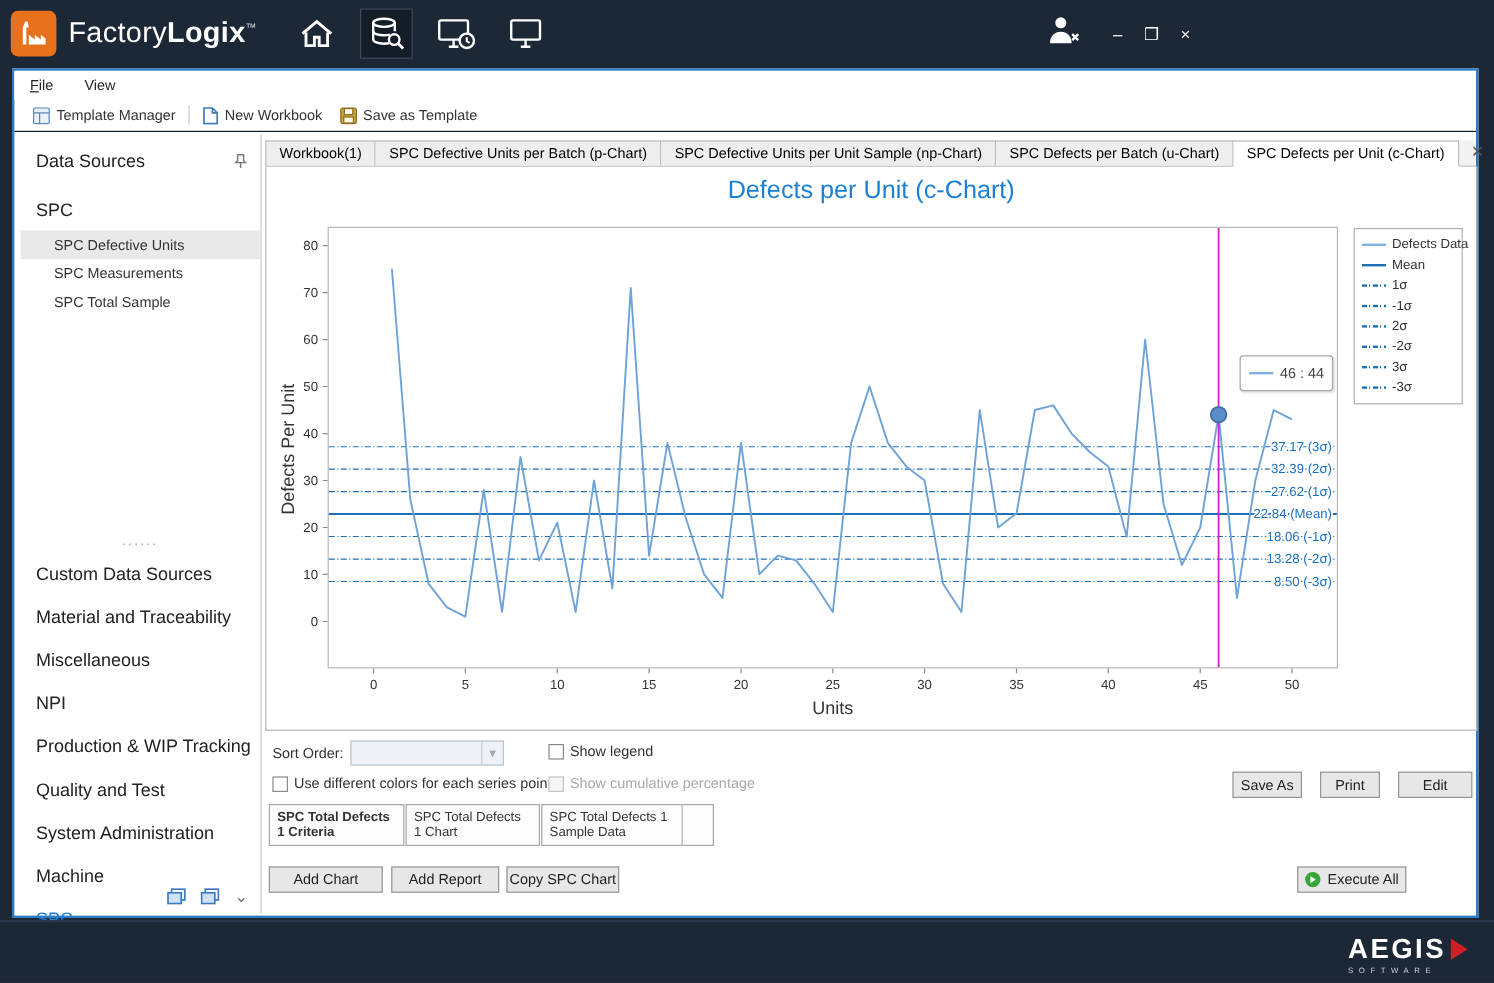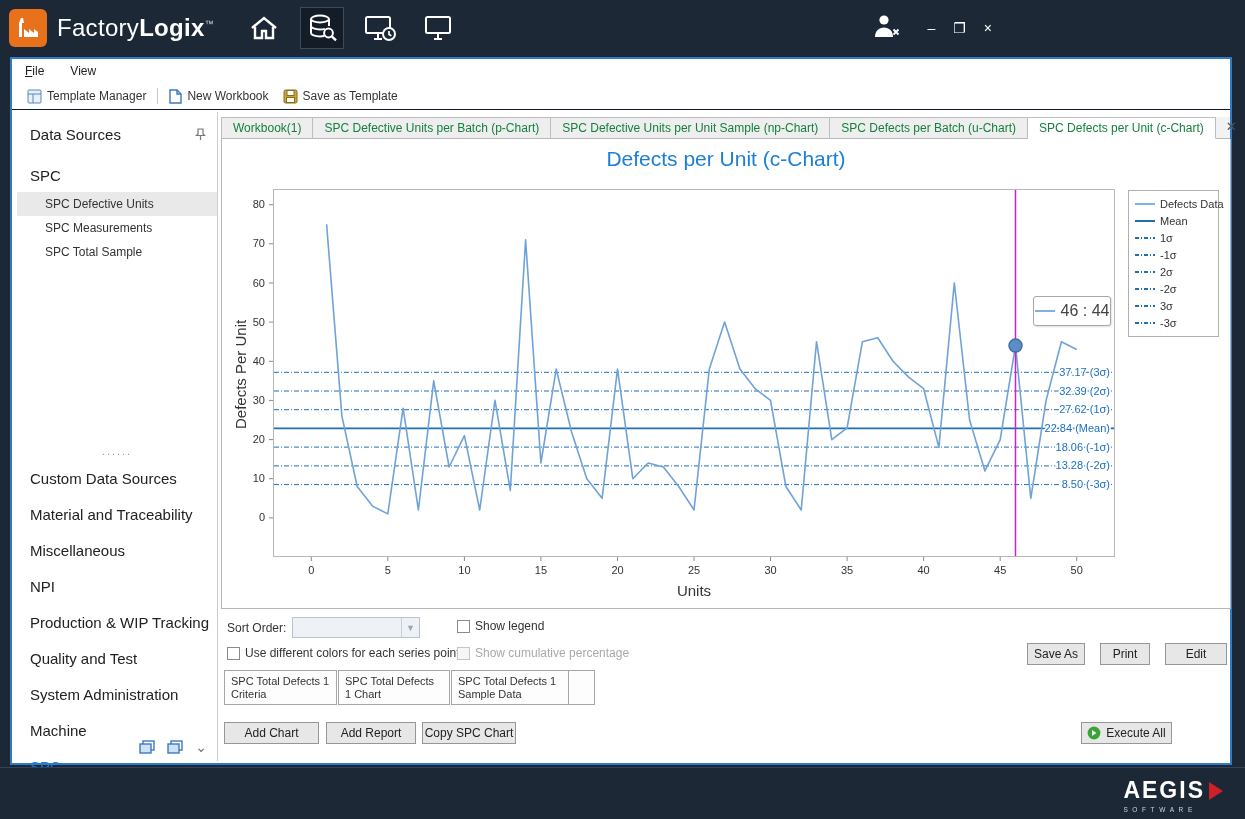--- a/index.html
+++ b/index.html
@@ -35,40 +35,40 @@
   .sb-section { font-size:15px; color:#222; padding:14px 0 8px 13px; cursor:pointer; }
   .sb-item { font-size:12px; color:#333; padding:5px 0 5px 28px; cursor:pointer; }
   .sb-item.selected { background:#e9e9e9; }
   .sb-dots { text-align:center; color:#999; font-size:11px; letter-spacing:2px; padding:8px 0 4px; }
   .sb-cat { font-size:15px; color:#222; padding:9px 0 9px 13px; cursor:pointer; line-height:18px; }
   .sb-cat.active { color:#1b7fd4; }
   .sb-bottom { position:absolute; right:10px; bottom:6px; display:flex; align-items:center; gap:12px; }
 
   
   .tabstrip { position:absolute; left:209px; top:58px; width:1009px; height:22px; display:flex; align-items:flex-end; background:#f2f2f2; border-bottom:1px solid #b9b9b9; }
-  .wtab { font-size:12px; color:#15803d; padding:3px 11px 4px; background:#eeeeee; border:1px solid #bdbdbd; border-bottom:none; white-space:nowrap; cursor:pointer; height:21px; }
+  .wtab { font-size:12px; color:#000000; padding:3px 11px 4px; background:#eeeeee; border:1px solid #bdbdbd; border-bottom:none; white-space:nowrap; cursor:pointer; height:21px; }
   .wtab + .wtab { border-left:none; }
   .wtab.active { background:#fff; height:22px; position:relative; z-index:2; border-bottom:1px solid #fff; margin-bottom:-1px; font-weight:400; }
   .tabstrip .closer { margin-left:auto; padding:0 10px 4px; color:#555; font-size:13px; cursor:pointer; }
 
   
   .chart-panel { position:absolute; left:209px; top:80px; width:1010px; height:470px; background:#fff; border:1px solid #b5b5b5; border-top:none; }
   .chart-title { position:absolute; left:0; top:8px; width:100%; text-align:center; font-size:21px; color:#1b7fd4; }
   .chart-svg { position:absolute; left:5px; top:44px; }
   .yaxis-label { position:absolute; left:10px; top:120px; height:230px; writing-mode:vertical-rl; transform:rotate(180deg); font-size:15px; color:#333; text-align:center; }
   .xaxis-label { position:absolute; left:51px; top:443px; width:842px; text-align:center; font-size:15px; color:#333; }
   .legend-box { position:absolute; left:906px; top:51px; width:91px; height:147px; border:1px solid #b0b0b0; background:#fff; padding:5px 6px; display:flex; flex-direction:column; justify-content:space-between; }
   .legend-row { display:flex; align-items:center; gap:5px; height:15px; }
   .legend-row .lbl { font-size:11px; color:#333; white-space:nowrap; }
   .ls { width:20px; height:2px; flex:0 0 20px; }
   .ls-series { background:#7fb2e0; }
   .ls-mean { background:#1f6fb5; }
   .ls-sigma { background:repeating-linear-gradient(90deg,#1f6fb5 0 4px,transparent 4px 6px,#1f6fb5 6px 7px,transparent 7px 9px); }
   .tooltip { position:absolute; left:811px; top:157px; width:78px; height:30px; background:#fff; border:1px solid #a8a8a8; border-radius:3px; display:flex; align-items:center; justify-content:center; gap:6px; box-shadow:1px 1px 2px rgba(0,0,0,0.12); }
-  .tooltip .lbl { font-size:16px; color:#444; }
+  .tooltip .lbl { font-size:12px; color:#444; }
   .tooltip .ls { width:16px; }
   svg text.tick { font-family:"Liberation Sans", sans-serif; font-size:11px; fill:#333; }
   svg text.clabel { font-family:"Liberation Sans", sans-serif; font-size:11px; fill:#1b6fc0; paint-order:stroke; stroke:#ffffff; stroke-width:3px; }
 
   
   .ctl-label { position:absolute; font-size:12px; color:#333; }
   .combo { position:absolute; left:280px; top:558px; width:128px; height:21px; background:#eef1f5; border:1px solid #b9c3ce; display:flex; align-items:center; justify-content:flex-end; }
   .combo .arrow { width:18px; height:100%; border-left:1px solid #c6cfd8; color:#9aa6b2; font-size:9px; display:flex; align-items:center; justify-content:center; }
   .check { position:absolute; display:flex; align-items:center; gap:5px; cursor:pointer; }
   .check .box { width:13px; height:13px; background:#fff; border:1px solid #8a8a8a; }
@@ -356,21 +356,21 @@
         <span class="lab">Use different colors for each series point</span>
     </div>
     <div class="check disabled" style="left:445px; top:587px;">
       <span class="box"></span>
         <span class="lab">Show cumulative percentage</span>
     </div>
     <div class="btn" style="left:1015px; top:584px; width:58px;">Save As</div>
     <div class="btn" style="left:1088px; top:584px; width:50px;">Print</div>
     <div class="btn" style="left:1153px; top:584px; width:62px;">Edit</div>
 
-    <div class="subtab" style="left:212px; width:113px;">SPC Total Defects 1 Criteria</div>
+    <div class="subtab" style="left:212px; width:113px;font-weight:bold;">SPC Total Defects 1 Criteria</div>
     <div class="subtab" style="left:326px; width:112px;">SPC Total Defects 1 Chart</div>
     <div class="subtab" style="left:439px; width:118px;">SPC Total Defects 1 Sample Data</div>
     <div class="subtab-stub" style="left:557px;"></div>
 
     <div class="btn" style="left:212px; top:663px; width:95px;">Add Chart</div>
     <div class="btn" style="left:314px; top:663px; width:90px;">Add Report</div>
     <div class="btn" style="left:410px; top:663px; width:94px;">Copy SPC Chart</div>
     <div class="btn" style="left:1069px; top:663px; width:91px; gap:5px;text-align:center;">
       <svg width="14" height="14" viewBox="0 0 14 14">
         <circle cx="7" cy="7" r="6.4" fill="#37a537"></circle>

